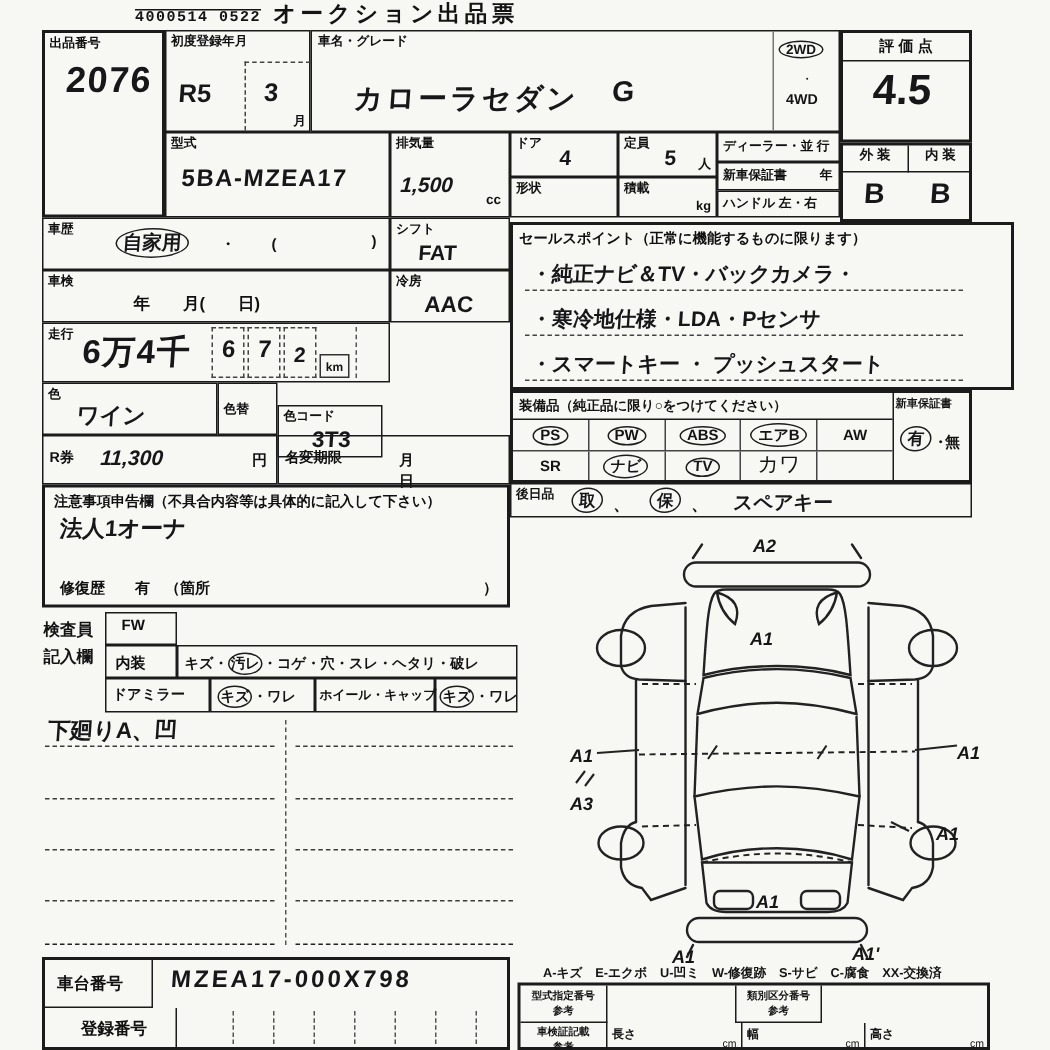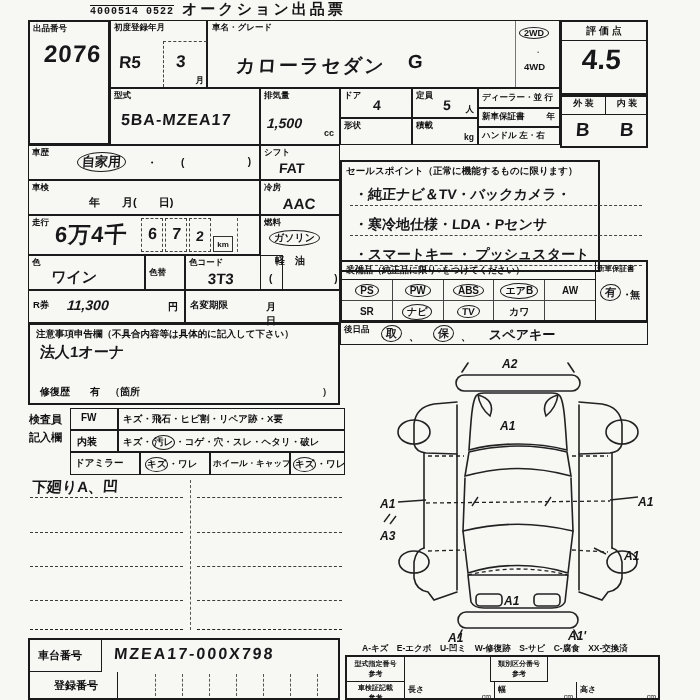--- a/index.html
+++ b/index.html
@@ -105,21 +105,21 @@
     <span class="lbl" style="position:absolute;left:3px;top:2px;">車歴</span>
     <span class="oval hand" style="position:absolute;left:48px;top:6px;font-size:13px;">自家用</span>
     <span class="print" style="position:absolute;left:118px;top:10px;letter-spacing:24px;">・(</span>
     <span class="print" style="position:absolute;right:8px;top:10px;">)</span>
   </div>
   <div class="cell" style="left:260px;top:145px;width:80px;height:35px;">
     <span class="lbl" style="position:absolute;left:3px;top:2px;">シフト</span>
     <span class="hand" style="position:absolute;left:18px;top:14px;font-size:14px;">FAT</span>
   </div>
 
-  <div class="cell thick" style="left:340px;top:148px;width:260px;height:112px;margin-top:12px;">
+  <div class="cell thick" style="left:340px;top:148px;width:336px;height:112px;">
     <div class="lbl2" style="padding:3px 4px 0 4px;">セールスポイント（正常に機能するものに限ります）</div>
     <div class="abs" style="left:8px;top:16px;width:292px;height:28px;border-bottom:1.4px dashed #444;">
       <span class="hand" style="font-size:14px;position:absolute;left:4px;top:8px;white-space:nowrap;">・純正ナビ＆TV・バックカメラ・</span>
     </div>
     <div class="abs" style="left:8px;top:46px;width:292px;height:28px;border-bottom:1.4px dashed #444;">
       <span class="hand" style="font-size:14px;position:absolute;left:4px;top:8px;white-space:nowrap;">・寒冷地仕様・LDA・Pセンサ</span>
     </div>
     <div class="abs" style="left:8px;top:76px;width:292px;height:28px;border-bottom:1.4px dashed #444;">
       <span class="hand" style="font-size:14px;position:absolute;left:4px;top:8px;white-space:nowrap;">・スマートキー ・ プッシュスタート</span>
     </div>
@@ -136,35 +136,29 @@
 
   <div class="cell" style="left:28px;top:215px;width:232px;height:40px;">
     <span class="lbl" style="position:absolute;left:3px;top:2px;">走行</span>
     <span class="hand" style="position:absolute;left:26px;top:4px;font-size:22px;letter-spacing:1px;">6万4千</span>
     <div class="abs dashbox" style="left:112px;top:2px;width:22px;height:34px;text-align:center;"><span class="hand" style="font-size:16px;margin-top:6px;">6</span></div>
     <div class="abs dashbox" style="left:136px;top:2px;width:22px;height:34px;text-align:center;"><span class="hand" style="font-size:16px;margin-top:6px;">7</span></div>
     <div class="abs dashbox" style="left:160px;top:2px;width:22px;height:34px;text-align:center;"><span class="hand" style="font-size:14px;margin-top:9px;">2</span></div>
     <div class="abs" style="left:184px;top:20px;width:20px;height:16px;border:1.2px solid #333;font-size:8px;font-weight:700;text-align:center;line-height:15px;">km</div>
     <div class="abs" style="left:208px;top:2px;width:0;height:34px;border-left:1.2px dashed #555;"></div>
   </div>
-  <div class="cell" style="left:260px;top:215px;width:80px;height:75px;">
-    <span class="lbl" style="position:absolute;left:3px;top:2px;">燃料</span>
-    <span class="oval" style="position:absolute;left:8px;top:14px;font-size:10px;font-weight:700;">ガソリン</span>
-    <span class="print" style="position:absolute;left:14px;top:38px;">軽　油</span>
-    <span class="print" style="position:absolute;left:8px;top:56px;letter-spacing:14px;">(　　)</span>
-  </div>
 
   <div class="cell" style="left:28px;top:255px;width:117px;height:35px;">
     <span class="lbl" style="position:absolute;left:3px;top:2px;">色</span>
     <span class="hand" style="position:absolute;left:22px;top:12px;font-size:15px;">ワイン</span>
   </div>
   <div class="cell" style="left:145px;top:255px;width:40px;height:35px;">
     <span class="lbl" style="position:absolute;left:3px;top:12px;">色替</span>
   </div>
-  <div class="cell" style="left:185px;top:255px;width:98px;height:35px;padding-left:13px;">
+  <div class="cell" style="left:185px;top:270px;width:70px;height:35px;padding-left:13px;">
     <span class="lbl" style="position:absolute;left:3px;top:2px;">色コード</span>
     <span class="hand" style="position:absolute;left:22px;top:14px;font-size:15px;">3T3</span>
   </div>
 
   <div class="cell" style="left:28px;top:290px;width:157px;height:33px;">
     <span class="lbl2" style="position:absolute;left:4px;top:8px;">R券</span>
     <span class="hand" style="position:absolute;left:38px;top:6px;font-size:14px;font-style:italic;">11,300</span>
     <span class="print" style="position:absolute;right:6px;top:9px;">円</span>
   </div>
   <div class="cell" style="left:185px;top:290px;width:155px;height:33px;">
@@ -186,21 +180,21 @@
       <div style="flex:1;border-right:1px solid #444;text-align:center;"><span class="oval" style="font-size:10px;font-weight:700;">PW</span></div>
       <div style="flex:1;border-right:1px solid #444;text-align:center;"><span class="oval" style="font-size:10px;font-weight:700;">ABS</span></div>
       <div style="flex:1;border-right:1px solid #444;text-align:center;"><span class="oval" style="font-size:10px;font-weight:700;">エアB</span></div>
       <div style="flex:1;text-align:center;"><span style="font-size:10px;font-weight:700;">AW</span></div>
     </div>
 
     <div class="abs" style="left:0;top:38px;width:253px;height:20px;border-top:1px solid #444;display:flex;">
       <div style="flex:1;border-right:1px solid #444;text-align:center;"><span style="font-size:10px;font-weight:700;margin-top:14px;">SR</span></div>
       <div style="flex:1;border-right:1px solid #444;text-align:center;"><span class="oval hand" style="font-size:10px;">ナビ</span></div>
       <div style="flex:1;border-right:1px solid #444;text-align:center;"><span class="oval hand" style="font-size:10px;">TV</span></div>
-      <div style="flex:1;border-right:1px solid #444;text-align:center;"><span style="font-size:10px;font-weight:700;">カワ</span></div>
+      <div style="flex:1;border-right:1px solid #444;text-align:center;"><span style="font-size:14px;font-weight:400;">カワ</span></div>
       <div style="flex:1;text-align:center;"><span style="font-size:10px;"></span></div>
     </div>
   </div>
 
   <div class="cell" style="left:340px;top:322px;width:308px;height:23px;">
     <span class="lbl" style="position:absolute;left:3px;top:2px;">後日品</span>
     <span class="oval hand" style="position:absolute;left:40px;top:2px;font-size:11px;">取</span>
     <span class="hand" style="position:absolute;left:68px;top:6px;font-size:11px;">、</span>
     <span class="oval hand" style="position:absolute;left:92px;top:2px;font-size:11px;">保</span>
     <span class="hand" style="position:absolute;left:120px;top:6px;font-size:11px;">、</span>
@@ -212,23 +206,20 @@
     <span class="hand" style="position:absolute;left:10px;top:18px;font-size:15px;">法人1オーナ</span>
     <span class="print" style="position:absolute;left:10px;bottom:4px;">修復歴　　有　（箇所</span>
     <span class="print" style="position:absolute;right:6px;bottom:4px;">）</span>
   </div>
 
   <span class="abs" style="left:29px;top:412px;font-size:11px;font-weight:800;">検査員</span>
   <span class="abs" style="left:29px;top:430px;font-size:11px;font-weight:800;">記入欄</span>
 
   <div class="cell" style="left:70px;top:408px;width:48px;height:22px;">
     <span class="print" style="position:absolute;left:10px;top:3px;">FW</span>
-  </div>
-  <div class="cell" style="left:118px;top:408px;width:227px;height:22px;">
-    <span class="print" style="position:absolute;left:4px;top:4px;font-size:9.5px;white-space:nowrap;">キズ・飛石・ヒビ割・リペア跡・X要</span>
   </div>
   <div class="cell" style="left:70px;top:430px;width:48px;height:22px;">
     <span class="print" style="position:absolute;left:6px;top:4px;">内装</span>
   </div>
   <div class="cell" style="left:118px;top:430px;width:227px;height:22px;">
     <span style="position:absolute;left:4px;top:4px;font-size:9.5px;font-weight:700;white-space:nowrap;">
       <span>キズ・</span><span class="oval" style="padding:0 1px;">汚レ</span><span>・コゲ・穴・スレ・ヘタリ・破レ</span>
     </span>
   </div>
   <div class="cell" style="left:70px;top:452px;width:70px;height:23px;">

